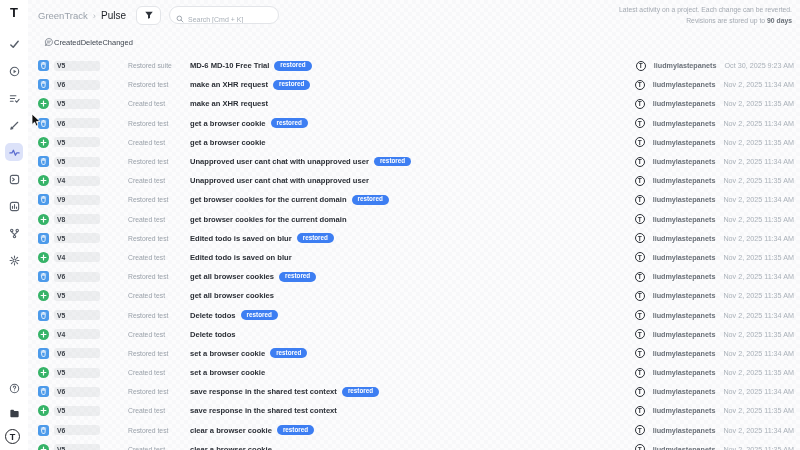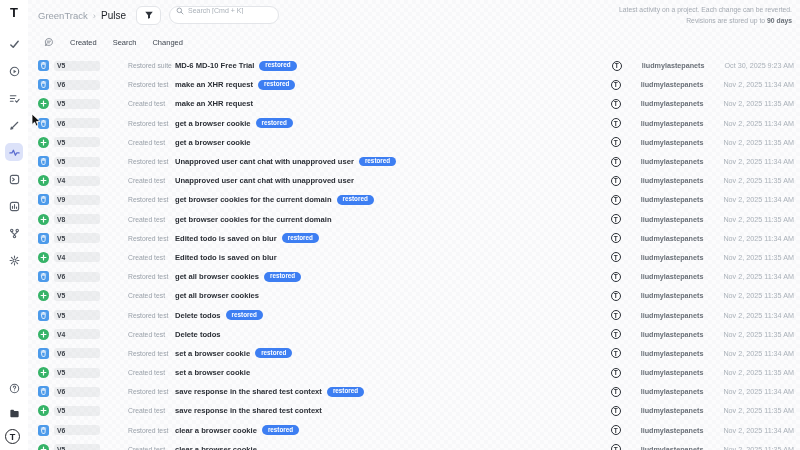--- a/index.html
+++ b/index.html
@@ -41,56 +41,56 @@
   .crumb-project { font-size:9.5px; color:#9aa1aa; }
   .crumb-sep { font-size:9.5px; color:#b7bcc3; margin:0 5px; }
   .crumb-page { font-size:10px; font-weight:400; color:#1d2026; }
   .filter-btn {
     margin-left:10px; width:25px; height:19px; border:1px solid #e3e5e9; border-radius:6px;
     background:#fff; display:flex; align-items:center; justify-content:center; cursor:pointer;
   }
   .filter-btn svg { width:10px; height:10px; color:#2f333b; }
   .searchbox {
     margin-left:8px; width:110px; height:18px; border:1px solid #e3e5e9; border-radius:9px;
-    background:#fff; display:flex; align-items:flex-start; padding:0 6px; gap:4px;
+    background:#fff; display:flex; align-items:flex-end; padding:0 6px; gap:4px;
   }
   .searchbox svg { width:8px; height:8px; color:#9aa1aa; flex:none; }
   .searchbox input {
     border:none; outline:none; background:transparent; width:100%;
     font-family:"Liberation Sans", sans-serif; font-size:7px; color:#3a3f47;
   }
   .searchbox input::placeholder { color:#a9b0b8; }
   .top-info { margin-left:auto; text-align:right; padding-top:2px; }
   .top-info div { font-size:6.8px; color:#a4aab2; line-height:1.55; }
   .top-info b { color:#6a7078; font-weight:700; }
   
-  .tabsrow { display:flex; align-items:center; height:24px; padding-left:16px; gap:16px; }
+  .tabsrow { display:flex; align-items:center; height:24px; padding-left:16px; }
   .tab-comment { color:#8b9199; display:flex; }
   .tab-comment svg { width:10px; height:10px; }
   .tab { font-size:7.5px; color:#3f4650; cursor:pointer; }
   
   .feed { list-style:none; padding:2px 6px 0 10px; }
   .row { display:flex; align-items:center; height:19.2px; }
   .row-icon { width:11px; height:11px; flex:none; display:flex; }
   .row-icon svg { width:11px; height:11px; }
   .row .icn-created, .row .icn-restored { display:none; }
   .row.created .icn-created { display:block; }
   .row.restored .icn-restored { display:block; }
   .ver-pill {
     margin-left:5px; width:46px; height:10px; border-radius:3px; background:rgba(145,152,165,.13);
     display:flex; align-items:center; padding-left:3px; flex:none;
   }
   .ver { font-size:6.8px; font-weight:600; color:#3a3f47; }
   .action { margin-left:28px; width:44px; flex:none; font-size:6.8px; color:#9aa1aa; }
-  .test-name { margin-left:3px; font-size:7.6px; font-weight:600; color:#2b2f36; white-space:nowrap; }
+  .test-name { margin-left:18px; font-size:7.6px; font-weight:600; color:#2b2f36; white-space:nowrap; }
   .badge {
     margin-left:5px; background:#3d7ef2; color:#fff; font-size:6.3px; font-weight:600;
     padding:1.5px 6px; border-radius:999px; line-height:1.1;
   }
-  .right { margin-left:auto; display:flex; align-items:center; gap:20px; }
+  .right { margin-left:auto; display:flex; align-items:center; gap:8px; }
   .mini-avatar {
     width:10px; height:10px; border:1.1px solid #2b2f36; border-radius:50%; background:#fff;
     display:flex; align-items:center; justify-content:center;
     font-size:6.5px; font-weight:800; color:#2b2f36; flex:none;
   }
   .user { font-size:7.2px; font-weight:700; color:#6a7078; }
   .time { font-size:7.2px; color:#a9b0b8;text-align:right; }
   
   .cursor { position:absolute; left:31px; top:113px; z-index:20; pointer-events:none; }
 </style>
@@ -203,21 +203,21 @@
   </header>
 
   <div class="tabsrow">
     <span class="tab-comment">
       <svg viewBox="0 0 12 12" fill="none" stroke="currentColor" stroke-width="1.1">
           <path d="M6 1.8 a4.2 4.2 0 1 1 -3.7 6.2 L1.5 10.4 l2.3-.7 A4.2 4.2 0 0 1 6 1.8 Z"></path>
           <path d="M4 5 h4 M4 7 h2.6" stroke-linecap="round"></path>
         </svg>
     </span>
     <span class="tab">Created</span>
-    <span class="tab">Search</span>
+    <span class="tab">Delete</span>
     <span class="tab">Changed</span>
   </div>
 
   <ul class="feed" id="feed">
   <li class="row restored">
     <span class="row-icon">
       <svg class="icn-restored" viewBox="0 0 12 12">
             <rect x="0" y="0" width="12" height="12" rx="3" fill="#4c9aea"></rect>
             <path d="M4 4.6 h4 l-.4 4 a.7.7 0 0 1 -.7.6 H5.1 a.7.7 0 0 1 -.7-.6 Z M3.5 3.4 h5 M5.2 3.4 v-.7 h1.6 v.7" stroke="#fff" stroke-width=".9" fill="none" stroke-linecap="round" stroke-linejoin="round"></path>
           </svg>

